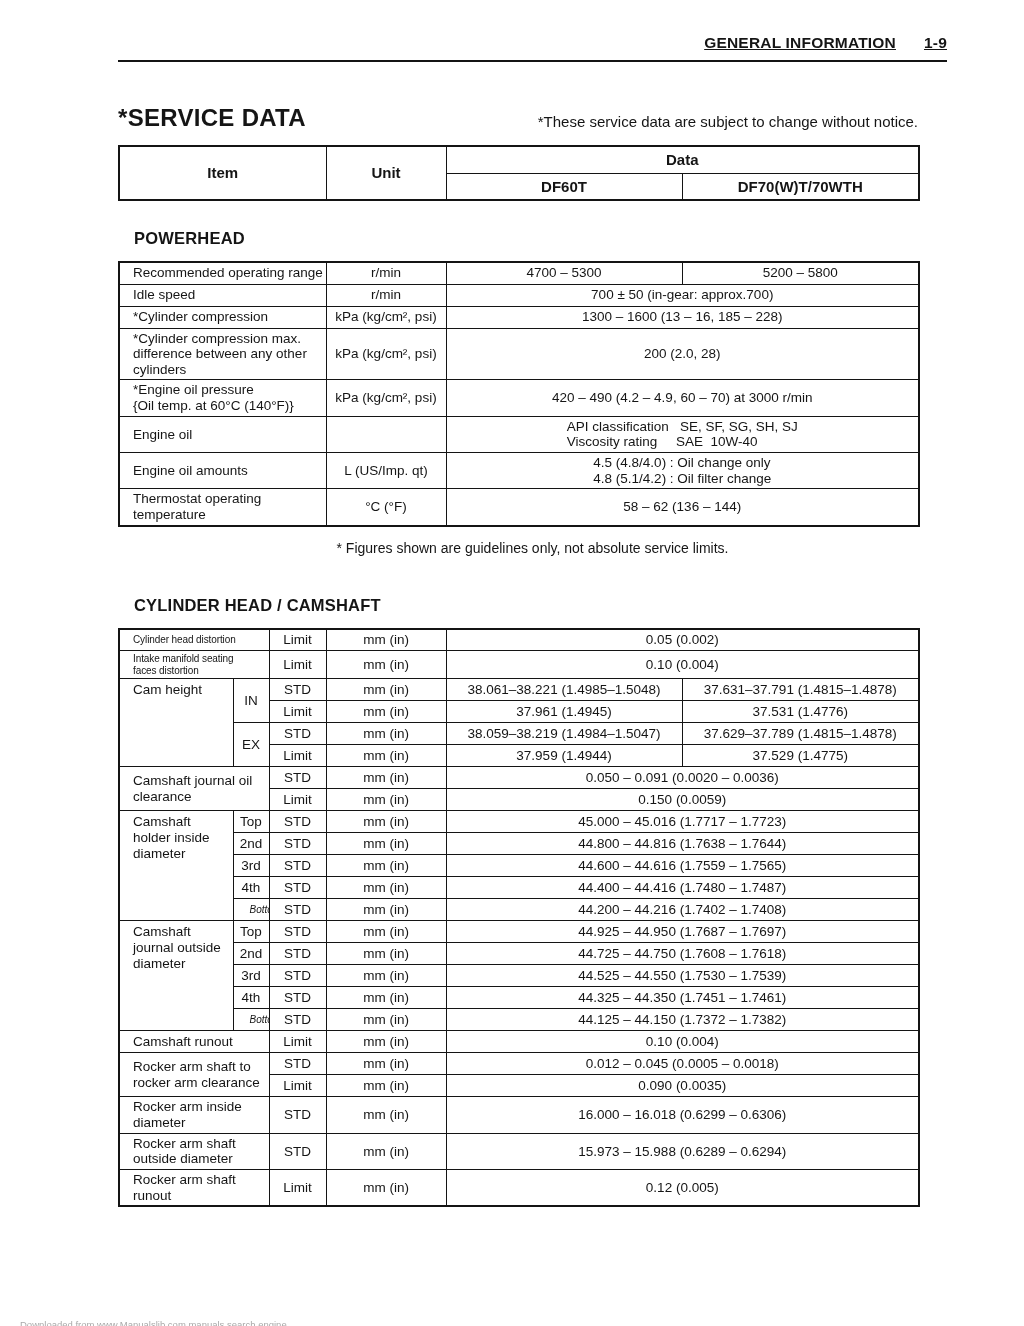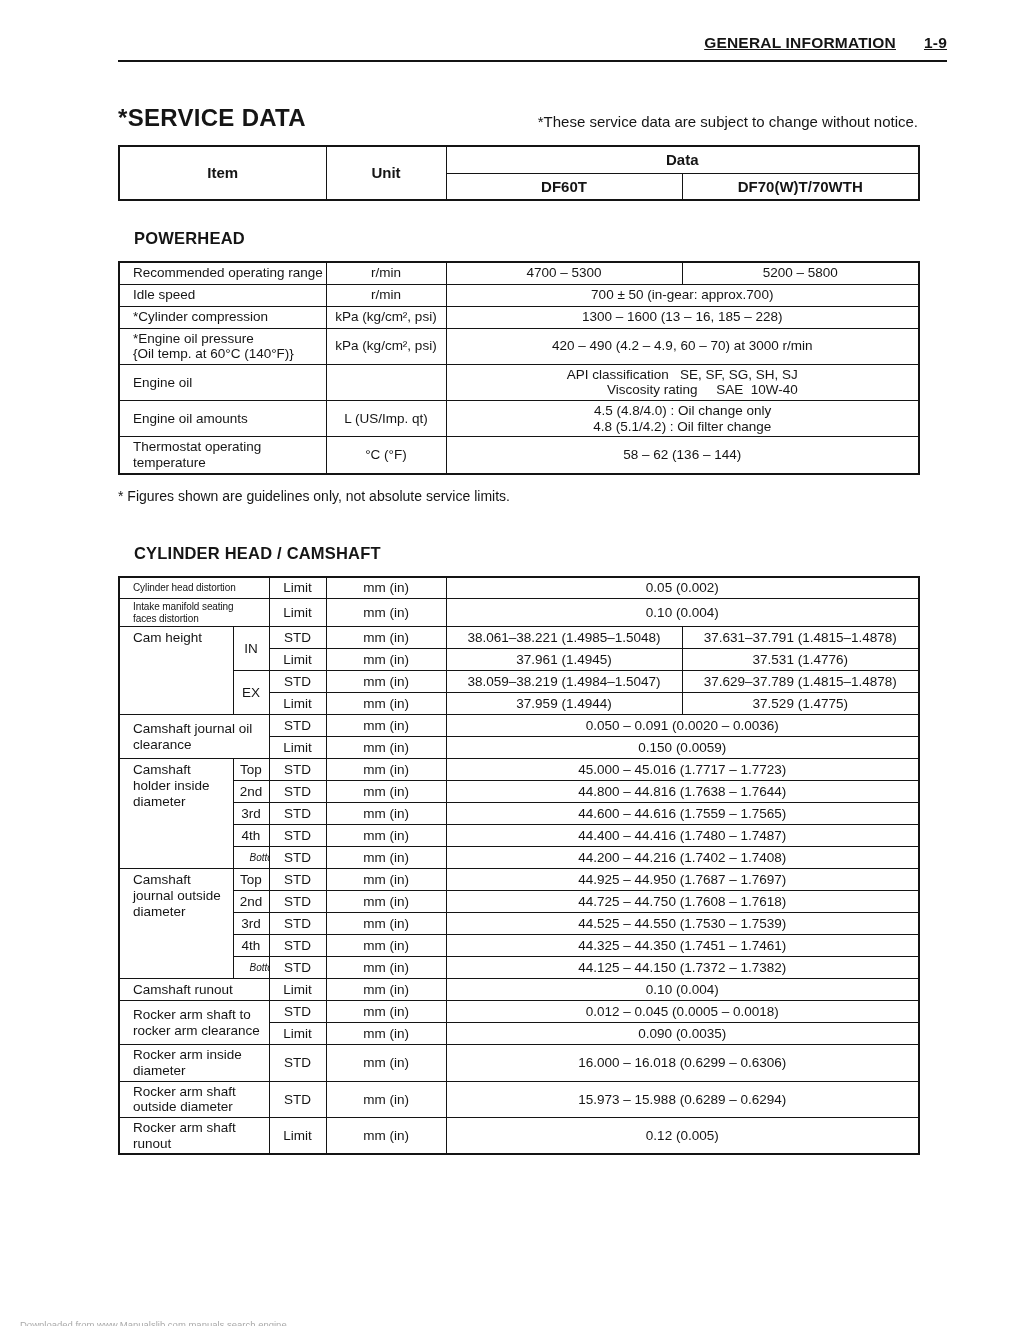--- a/index.html
+++ b/index.html
@@ -29,23 +29,23 @@
   .head-table td { font-weight:bold; font-size:15px; height:27px; }
 
   .section-heading { font-size:16.5px; font-weight:bold; margin:28px 0 0 16px; letter-spacing:.2px; }
   .mt-lg { margin-top:40px; }
 
   td.item  { text-align:left; padding-left:13px; padding-right:2px; }
   td.unit  { padding-left:1px; padding-right:1px; }
   td.small { font-size:10px; letter-spacing:-0.1px; }
   td.tiny  { font-size:10px; padding-left:16px; padding-right:0;font-style:italic; }
   td.vtop  { vertical-align:top; padding-top:3px; }
-  .blk { display:inline-block; text-align:right; }
-
-  .footnote { font-size:14px; margin-top:13px; }
+  .blk { display:inline-block; text-align:left; }
+
+  .footnote { font-size:14px; margin-top:13px;text-align:center; }
   .watermark { position:absolute; left:20px; bottom:-4px; font-size:9.5px; color:#a9a9a9; }
 </style>
 </head>
 <body>
 
 <div class="page">
   <div class="content">
 
     <div class="page-header">
       <span>GENERAL INFORMATION</span><span class="pagenum">1-9</span>
@@ -97,20 +97,25 @@
             <td class="item">Idle speed</td>
             <td class="unit">r/min</td>
             <td colspan="2" class="data">700 ± 50 (in-gear: approx.700)</td>
           </tr>
           <tr>
             <td class="item">*Cylinder compression</td>
             <td class="unit">kPa (kg/cm², psi)</td>
             <td colspan="2" class="data">1300 – 1600 (13 – 16, 185 – 228)</td>
           </tr>
           <tr>
+            <td class="item">*Cylinder compression max.<br>difference between any other<br>cylinders</td>
+            <td class="unit">kPa (kg/cm², psi)</td>
+            <td colspan="2" class="data">200 (2.0, 28)</td>
+          </tr>
+          <tr>
             <td class="item">*Engine oil pressure<br>{Oil temp. at 60°C (140°F)}</td>
             <td class="unit">kPa (kg/cm², psi)</td>
             <td colspan="2" class="data">420 – 490 (4.2 – 4.9, 60 – 70) at 3000 r/min</td>
           </tr>
           <tr>
             <td class="item">Engine oil</td>
             <td class="unit"></td>
             <td colspan="2" class="data block"><span class="blk">API classification&nbsp;&nbsp;&nbsp;SE, SF, SG, SH, SJ<br>Viscosity rating&nbsp;&nbsp;&nbsp;&nbsp;&nbsp;SAE&nbsp;&nbsp;10W-40</span></td>
           </tr>
           <tr>

